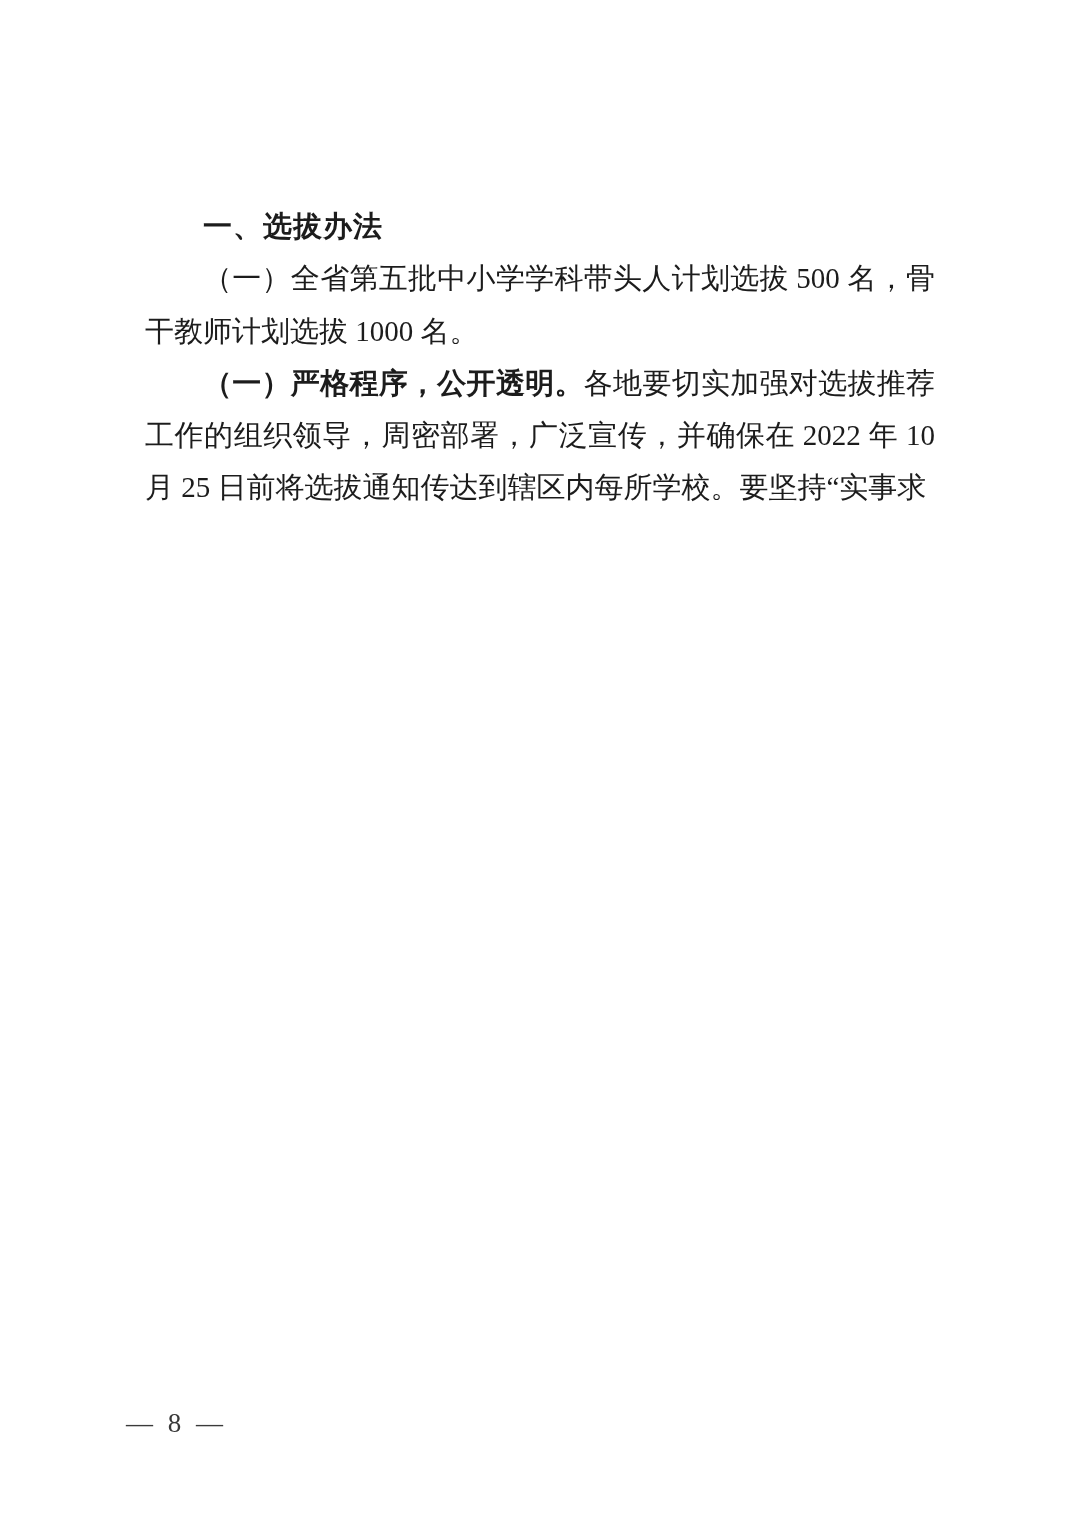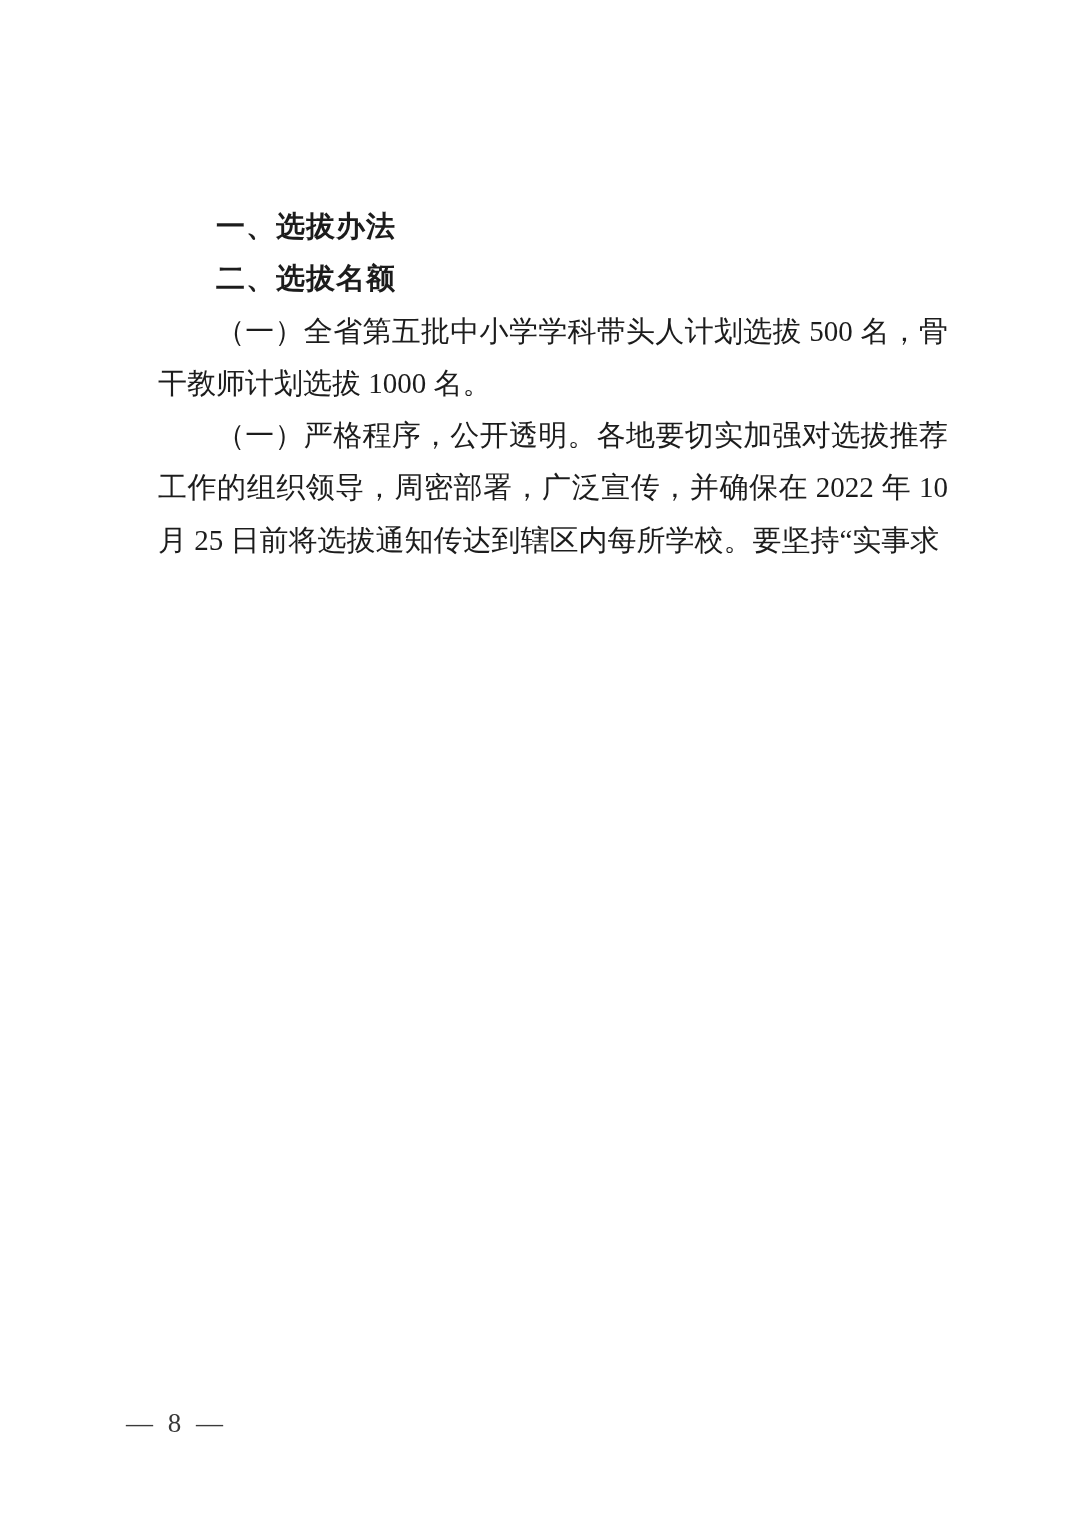--- a/index.html
+++ b/index.html
@@ -10,21 +10,21 @@
     width: 1074px;
     height: 1520px;
     background: #ffffff;
     position: relative;
     overflow: hidden;
     font-family: "Liberation Serif", "DejaVu Serif", serif;
     color: #1c1c1c;
   }
   .doc {
     position: absolute;
-    left: 158px;
+    left: 145px;
     top: 200px;
     width: 790px;
   }
   .para, .heading {
     margin: 0;
     padding: 0;
     font-size: 29px;
     line-height: 52.3px;
     text-indent: 2em;
     text-align: justify;
@@ -32,42 +32,41 @@
     font-weight: 400;
     word-break: break-all;
   }
   .heading {
     font-weight: 700;
     font-family: "Liberation Sans", "DejaVu Sans", sans-serif;
     text-align: left;
     letter-spacing: 1px;
   }
   .lead {
-    font-weight: 400;
+    font-weight: 700;
   }
   .footer {
     position: absolute;
     left: 126px;
     top: 1408px;
     font-size: 27px;
     color: #3a3a3a;
     letter-spacing: 4px;
     font-family: "Liberation Serif", "DejaVu Serif", serif;
   }
 </style>
 </head>
 <body>
 
 <div class="page">
   <main class="doc">
 
     <h2 class="heading">一、选拔办法</h2>
 
 
-    <h2 class="heading">二、选拔名额</h2>
 
     <p class="para">（一）全省第五批中小学学科带头人计划选拔 500 名，骨干教师计划选拔 1000 名。</p>
 
 
 
 
 
     <p class="para"><strong class="lead">（一）严格程序，公开透明。</strong><span>各地要切实加强对选拔推荐工作的组织领导，周密部署，广泛宣传，并确保在 2022 年 10 月 25 日前将选拔通知传达到辖区内每所学校。要坚持“实事求</span></p>
 
   </main>

